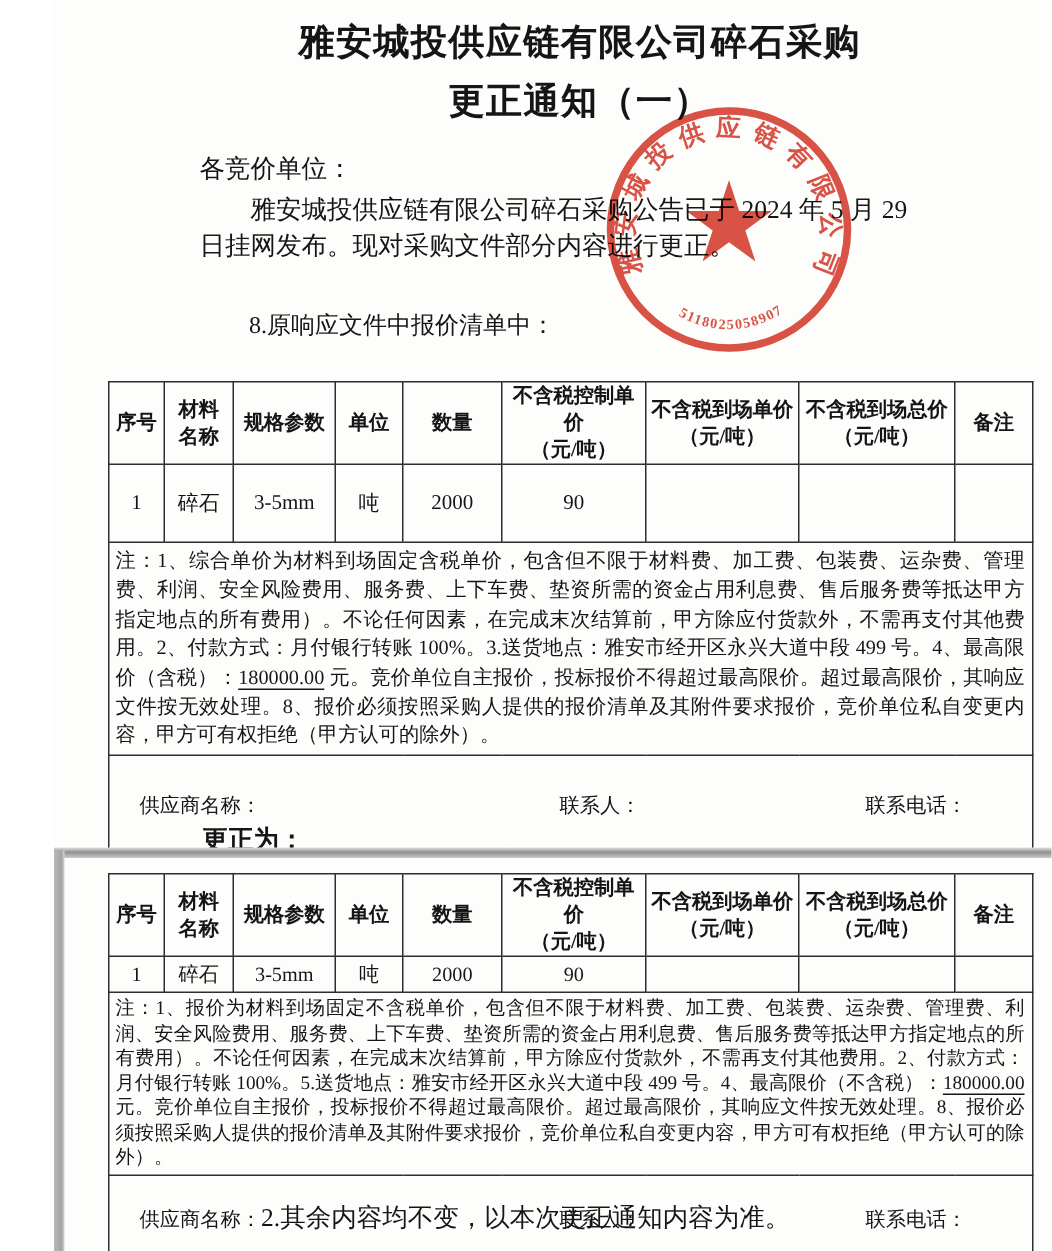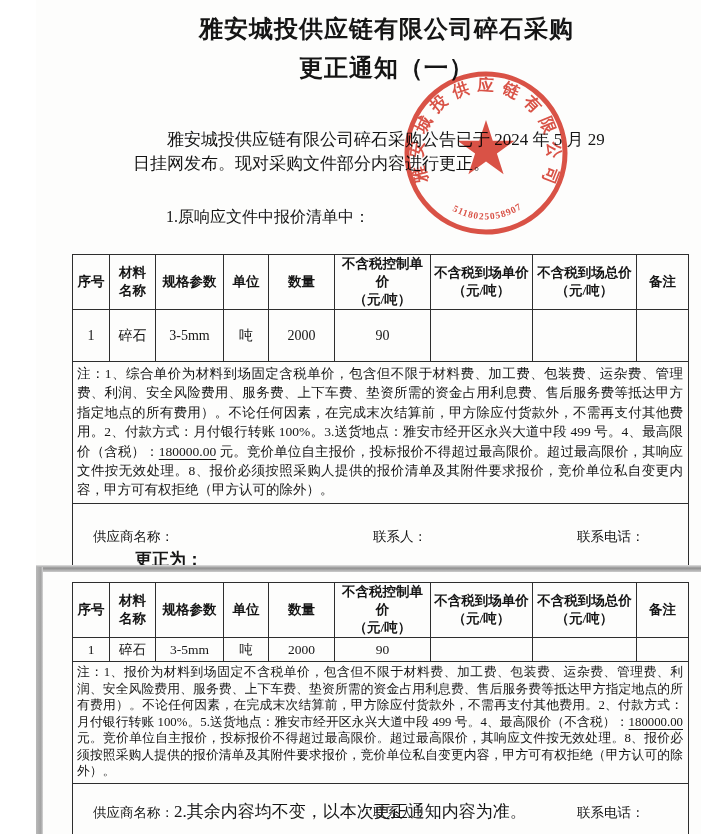--- a/index.html
+++ b/index.html
@@ -70,25 +70,26 @@
   }
 </style>
 </head>
 <body>
 
 <div class="page">
 
   <div class="doc-title">雅安城投供应链有限公司碎石采购
 更正通知（一）</div>
 
+  <div class="greeting">各竞价单位：</div>
 
   <div class="intro">雅安城投供应链有限公司碎石采购公告已于 2024 年 5 月 29
 日挂网发布。现对采购文件部分内容进行更正。</div>
 
-  <div class="item1">1.原响应文件中报价清单中：</div>
+  <div class="item1">8.原响应文件中报价清单中：</div>
 
   <svg class="stamp" viewBox="0 0 170 170">
     <defs>
       <path id="arcTop" d="M 29.4 116.5 A 63 63 0 1 1 139.6 116.5" fill="none"></path>
       <path id="arcBottom" d="M 46.1 139.1 A 66 66 0 0 0 122.9 139.1" fill="none"></path>
     </defs>
     <circle cx="85" cy="85" r="79" fill="none" stroke-width="5" stroke="#d63a2d"></circle>
     <polygon points="85,52 91.8,72.7 113.5,72.7 95.9,85.6 102.6,106.3 85,93.5 67.4,106.3 74.1,85.6 56.5,72.7 78.2,72.7" fill="#d63a2d"></polygon>
     <text font-size="16.5" letter-spacing="7.2" font-weight="bold" fill="#d63a2d">
       <textPath href="#arcTop" startOffset="4">雅安城投供应链有限公司</textPath>

